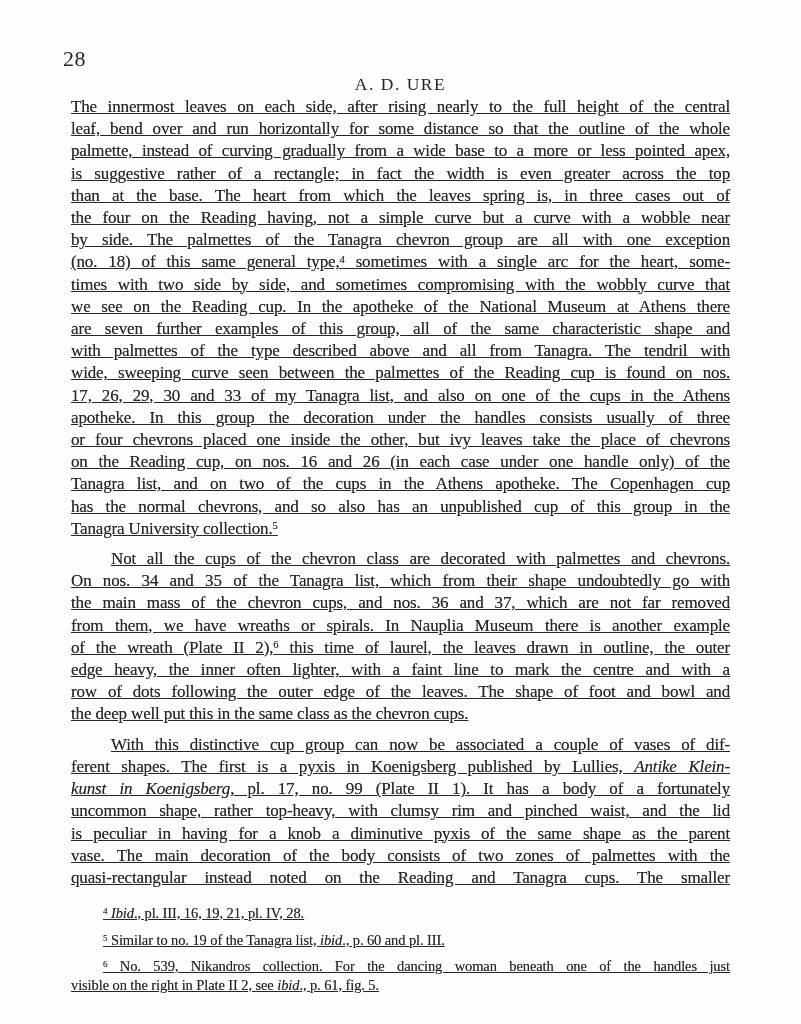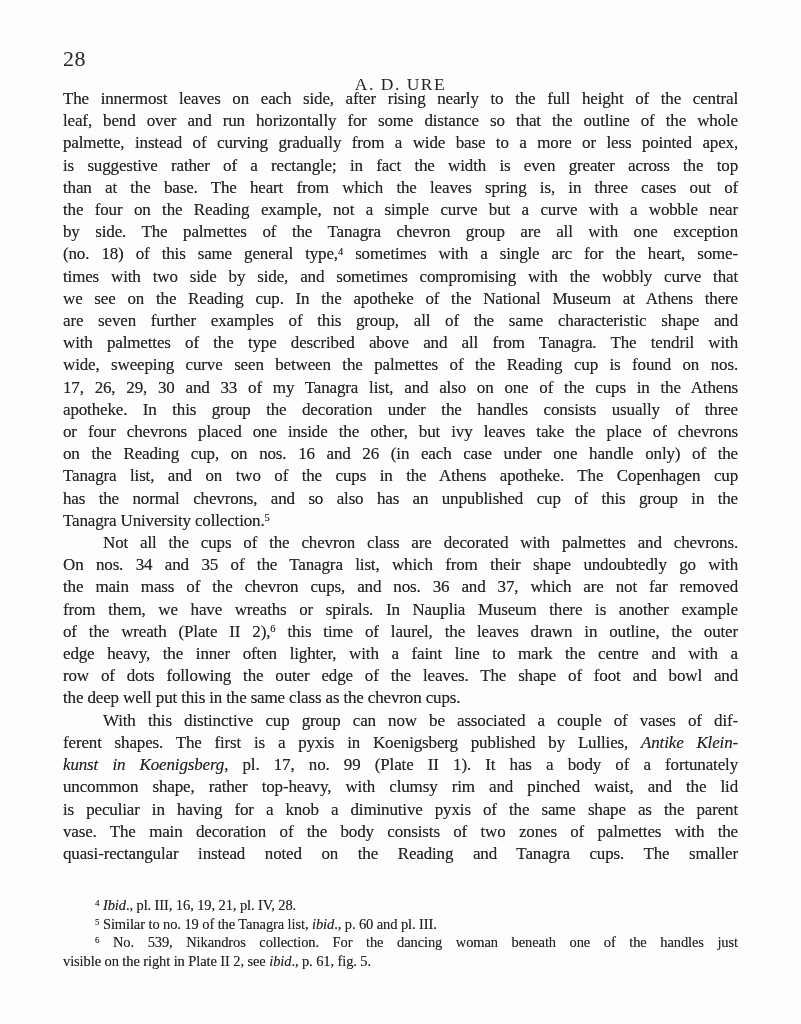--- a/index.html
+++ b/index.html
@@ -43,21 +43,21 @@
   .footnotes {
     position: absolute;
     left: 63px;
     width: 675px;
     top: 896px;
     font-size: 14.5px;
     line-height: 18.6px;
     letter-spacing: -0.1px;
     text-shadow: 0 0 0.3px rgba(20,20,20,0.5);
   }
-  .para { margin: 0; }
+  .para { margin: 8px; text-decoration: underline; }
   .tline { text-align: left; }
   .tline.just { text-align: justify; text-align-last: justify; }
   .body-text .tline.indent { text-indent: 40px; }
   .footnotes .tline.indent { text-indent: 32px; }
   sup {
     font-size: 62%;
     line-height: 0;
     vertical-align: baseline;
     position: relative;
     top: -0.45em;
@@ -71,21 +71,21 @@
   <div class="pagenum">28</div>
   <div class="running-head">A. D. URE</div>
 
   <div class="body-text">
       <div class="para">
         <div class="tline just"><span>The innermost leaves on each side, after rising nearly to the full height of the central</span></div>
         <div class="tline just"><span>leaf, bend over and run horizontally for some distance so that the outline of the whole</span></div>
         <div class="tline just"><span>palmette, instead of curving gradually from a wide base to a more or less pointed apex,</span></div>
         <div class="tline just"><span>is suggestive rather of a rectangle; in fact the width is even greater across the top</span></div>
         <div class="tline just"><span>than at the base.  The heart from which the leaves spring is, in three cases out of</span></div>
-        <div class="tline just"><span>the four on the Reading example, not a simple curve but a curve with a wobble near</span></div>
+        <div class="tline just"><span>the four on the Reading having, not a simple curve but a curve with a wobble near</span></div>
         <div class="tline just"><span>by side.  The palmettes of the Tanagra chevron group are all with one exception</span></div>
         <div class="tline just"><span>(no. 18) of this same general type,</span><sup>4</sup><span> sometimes with a single arc for the heart, some-</span></div>
         <div class="tline just"><span>times with two side by side, and sometimes compromising with the wobbly curve that</span></div>
         <div class="tline just"><span>we see on the Reading cup.  In the apotheke of the National Museum at Athens there</span></div>
         <div class="tline just"><span>are seven further examples of this group, all of the same characteristic shape and</span></div>
         <div class="tline just"><span>with palmettes of the type described above and all from Tanagra.  The tendril with</span></div>
         <div class="tline just"><span>wide, sweeping curve seen between the palmettes of the Reading cup is found on nos.</span></div>
         <div class="tline just"><span>17, 26, 29, 30 and 33 of my Tanagra list, and also on one of the cups in the Athens</span></div>
         <div class="tline just"><span>apotheke.  In this group the decoration under the handles consists usually of three</span></div>
         <div class="tline just"><span>or four chevrons placed one inside the other, but ivy leaves take the place of chevrons</span></div>

